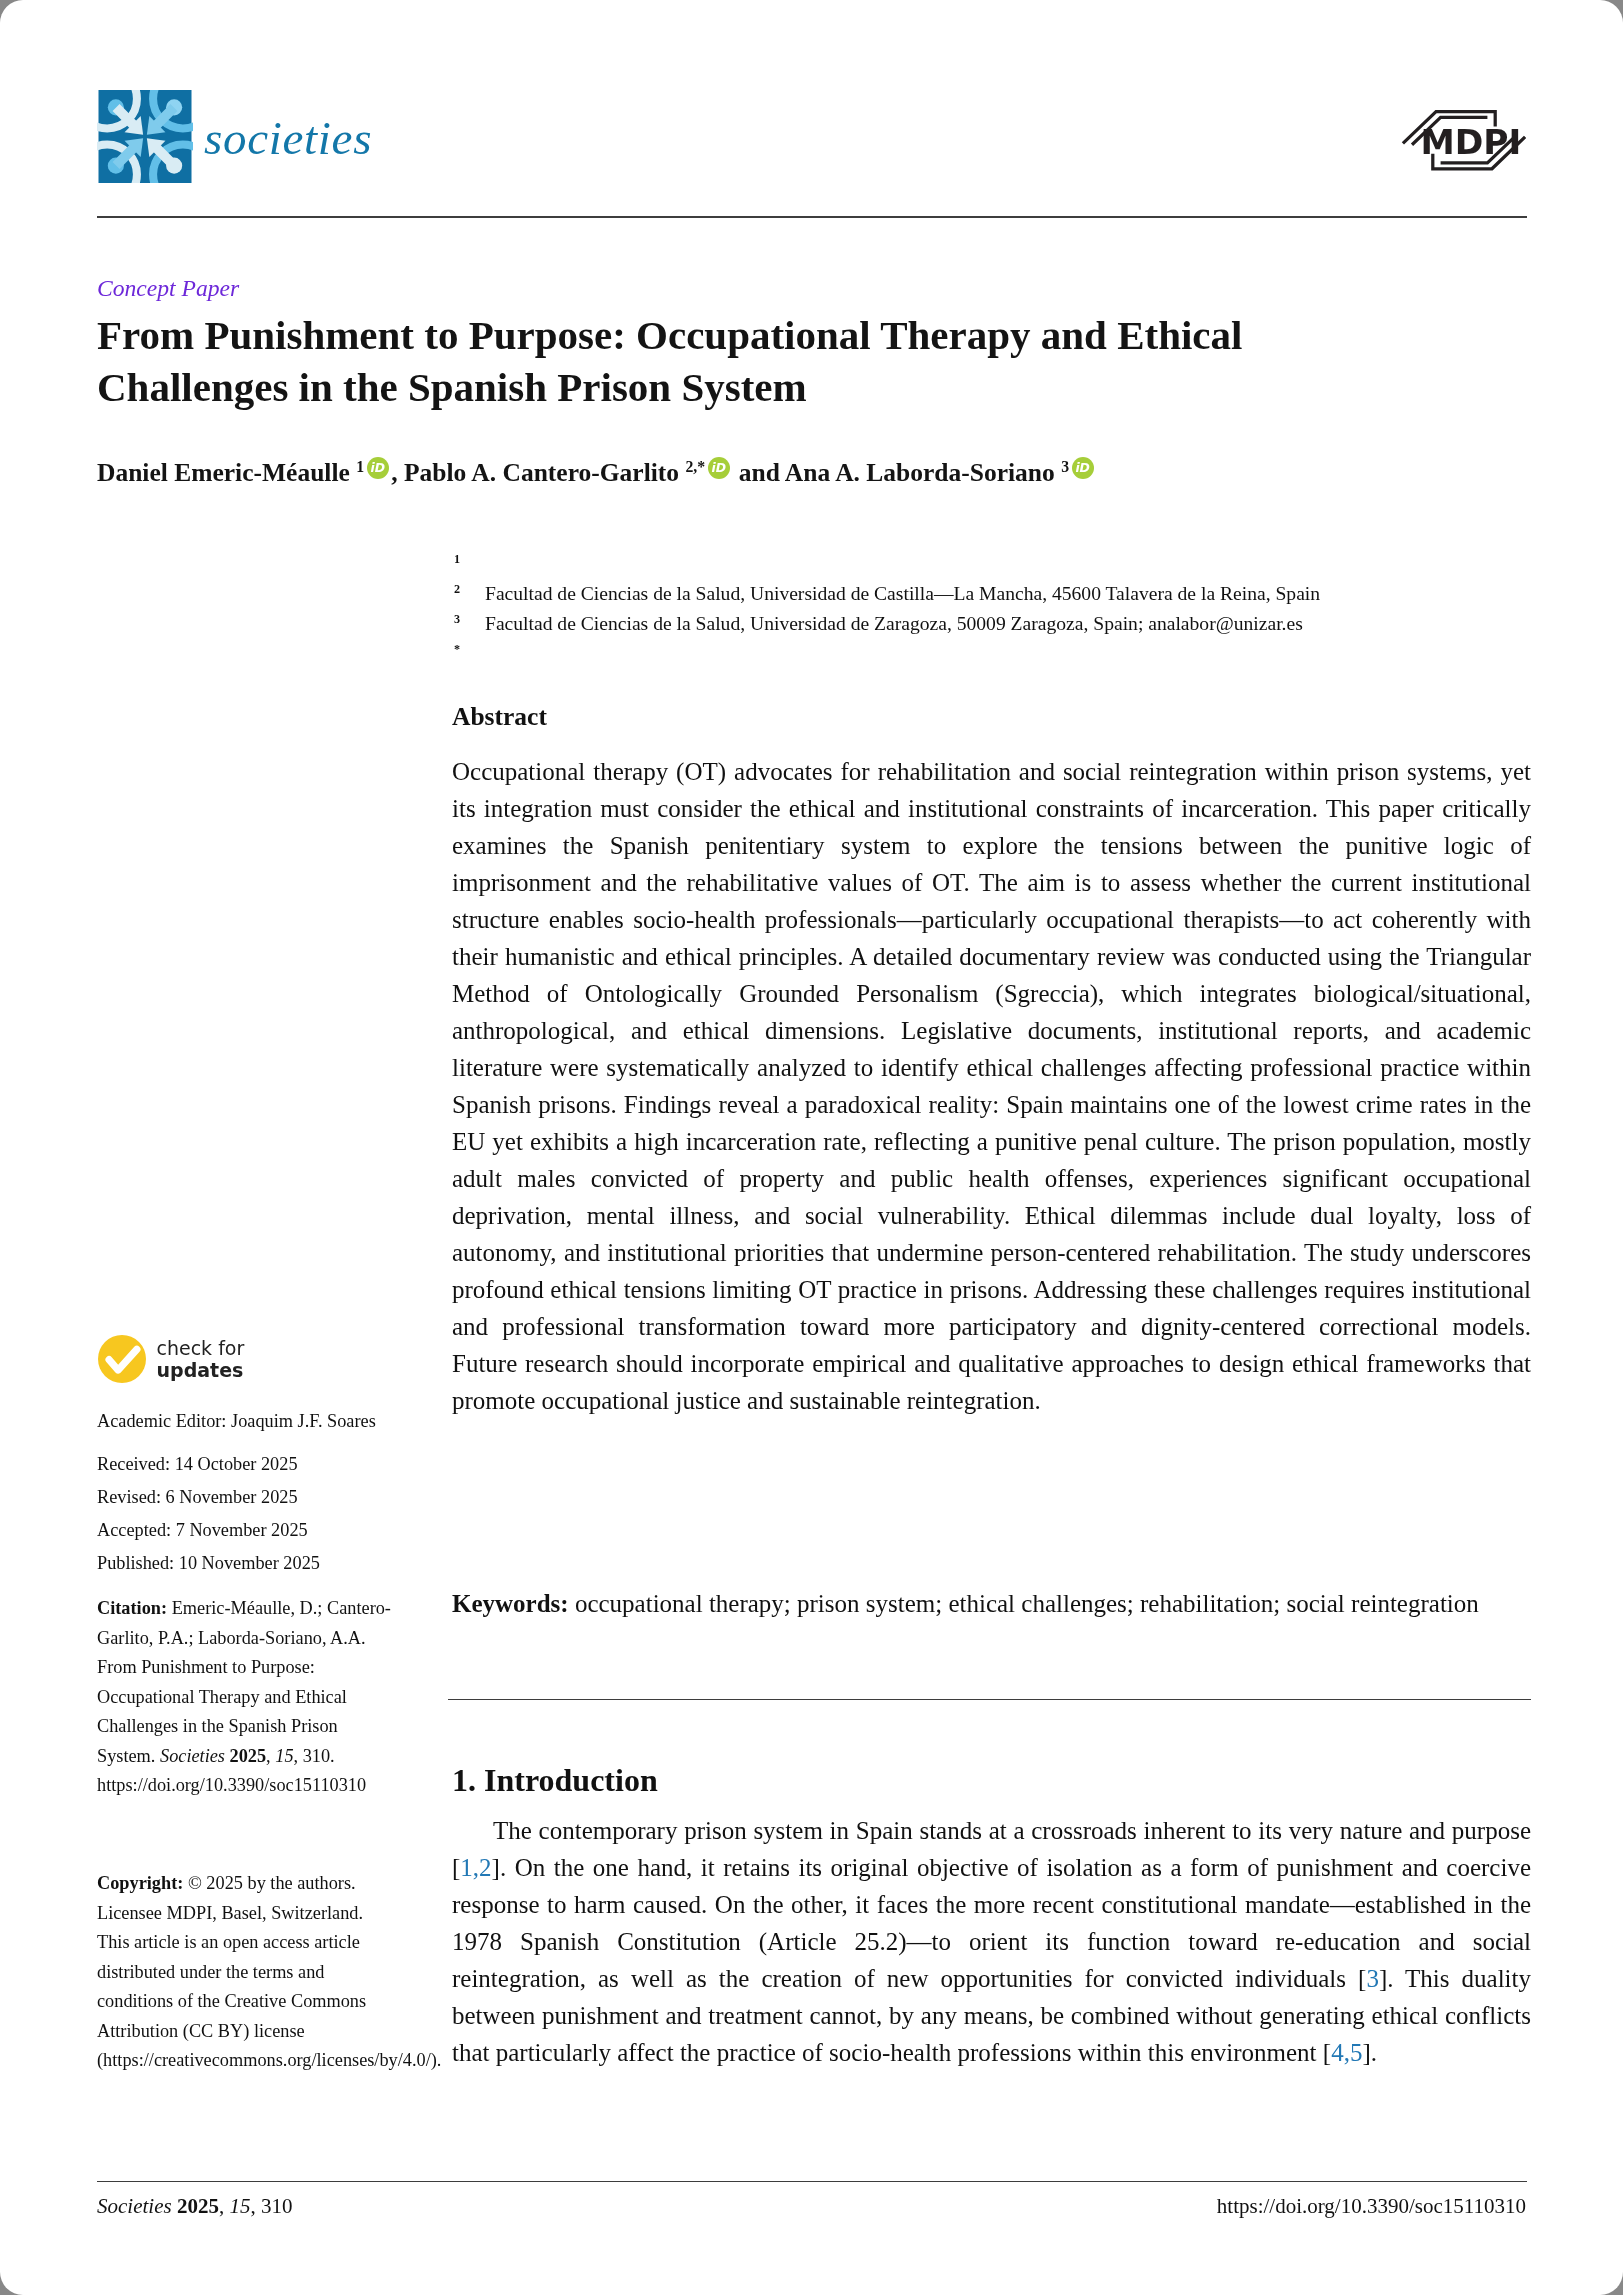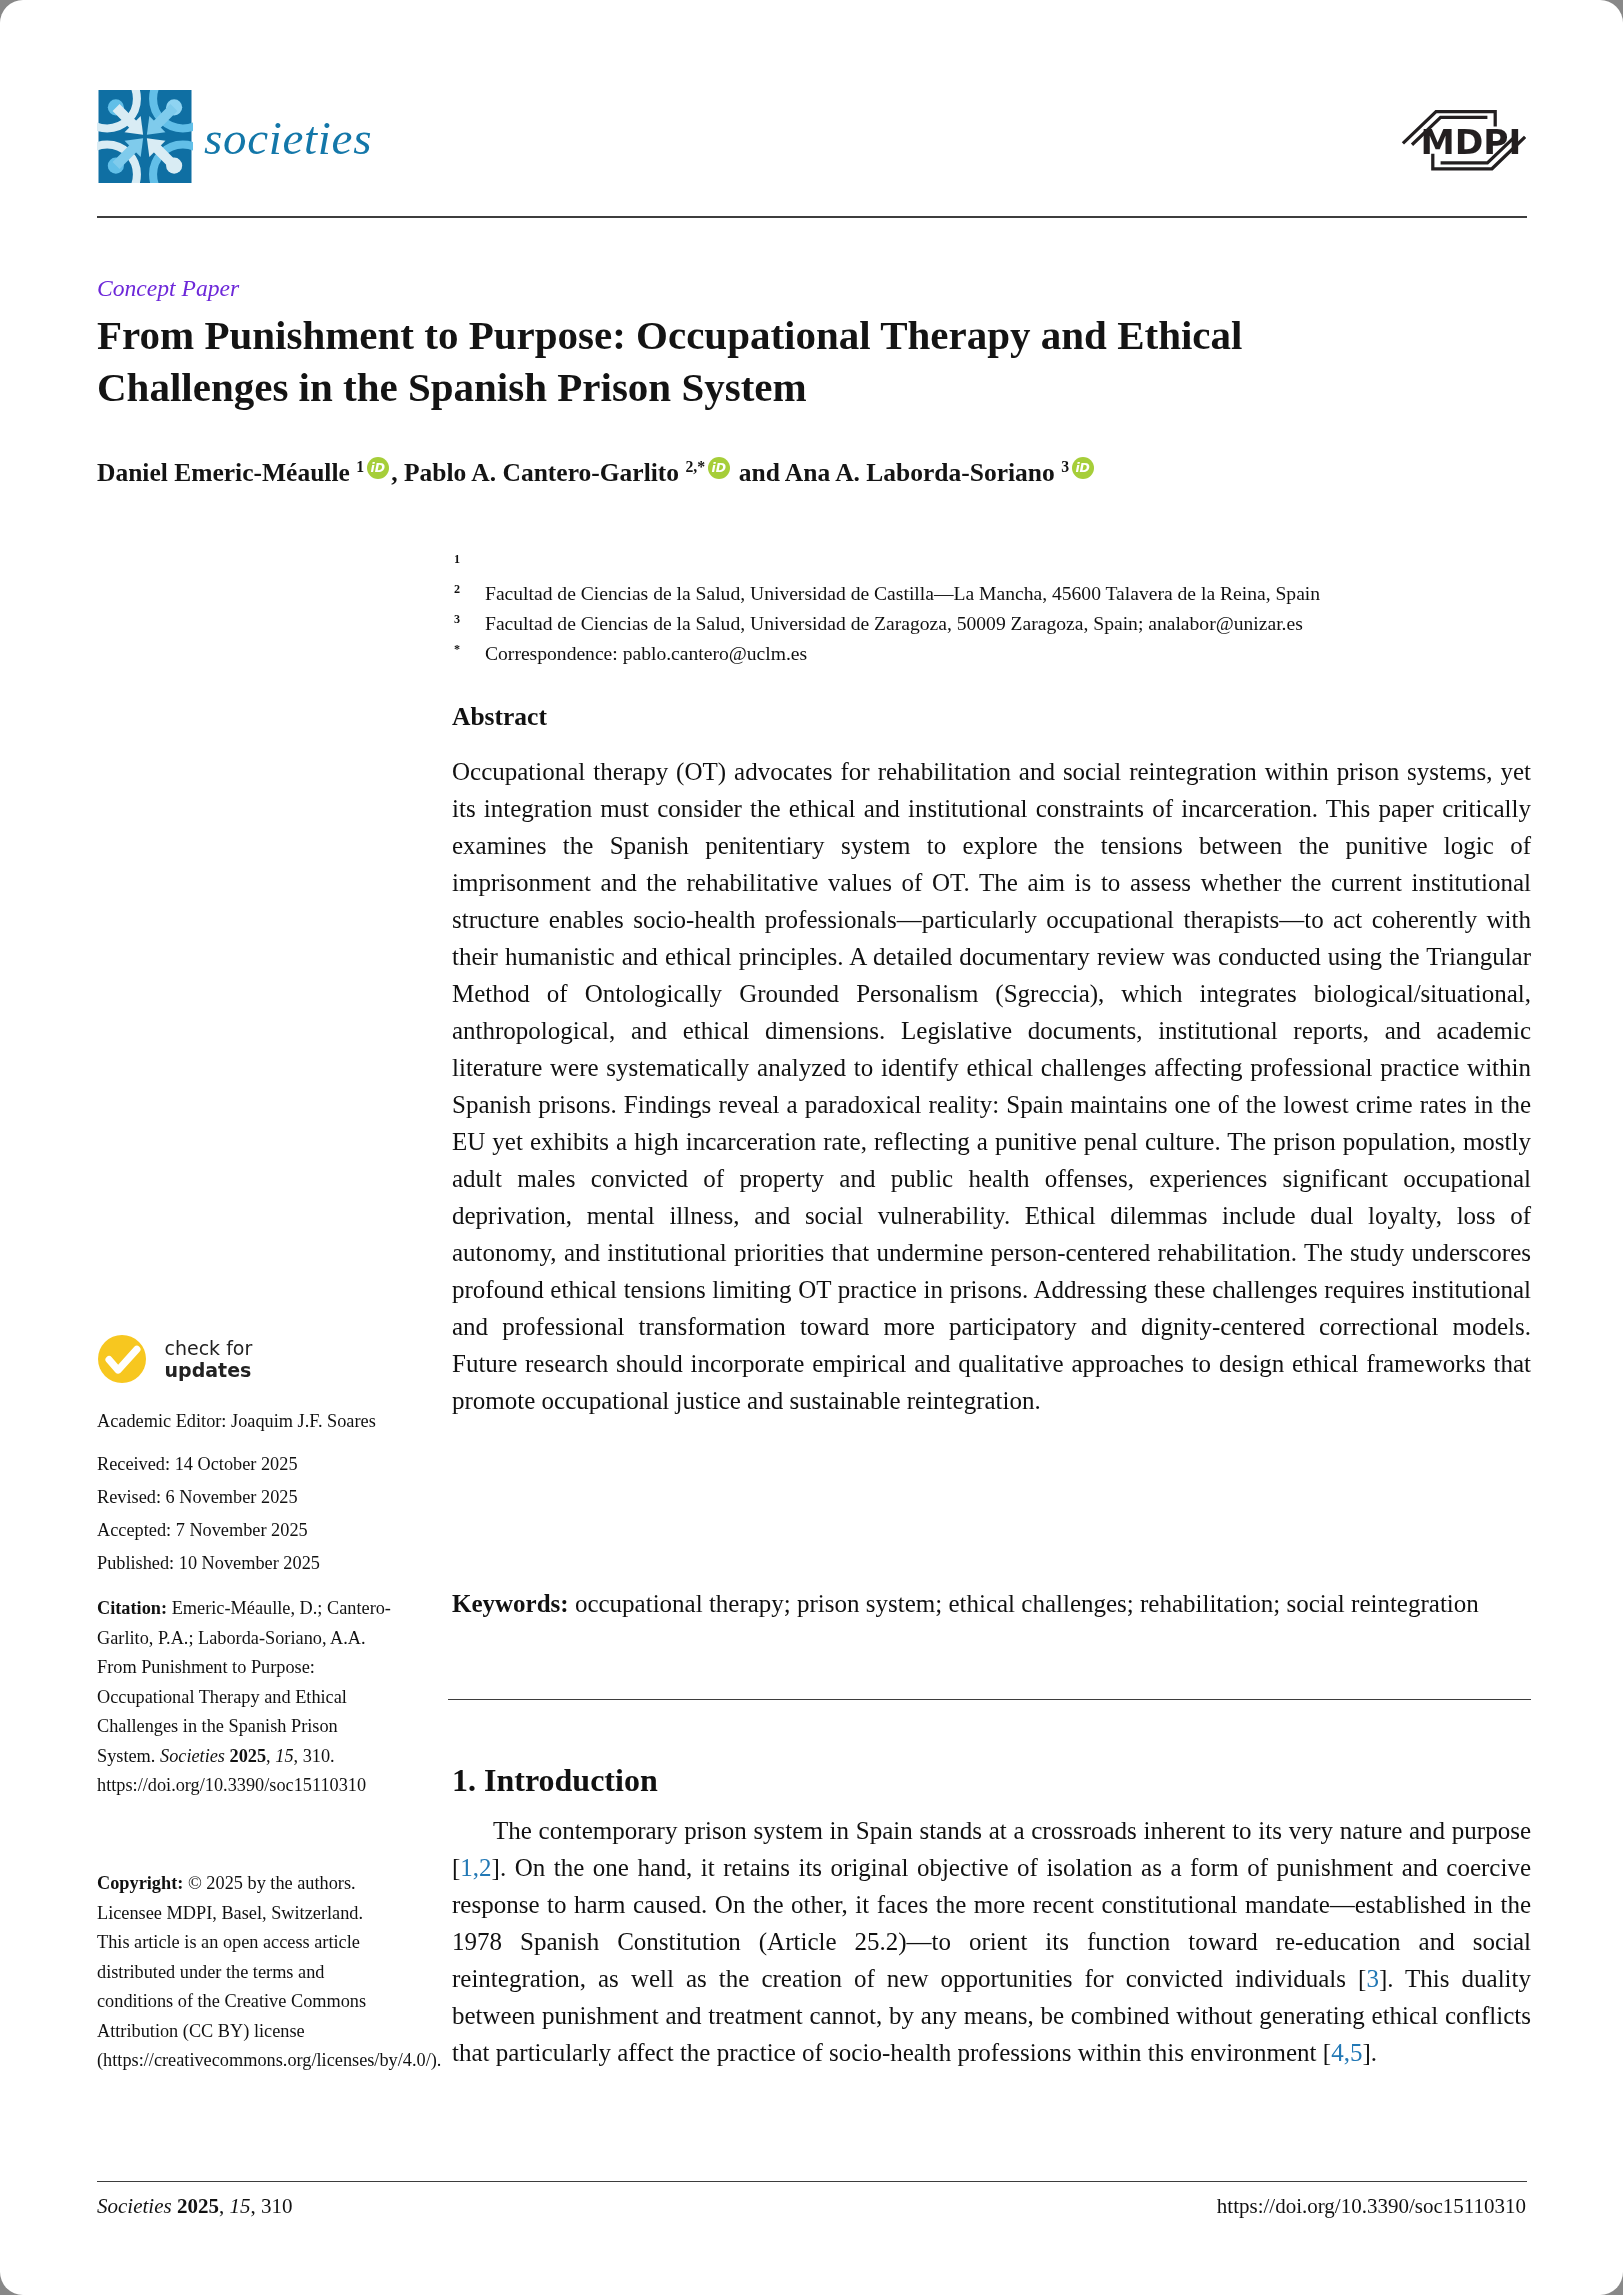--- a/index.html
+++ b/index.html
@@ -103,37 +103,36 @@
       <div class="aff-row">
         <span class="aff-marker"><sup>2</sup></span>
         <span class="aff-text">Facultad de Ciencias de la Salud, Universidad de Castilla—La Mancha, 45600 Talavera de la Reina, Spain</span>
       </div>
       <div class="aff-row">
         <span class="aff-marker"><sup>3</sup></span>
         <span class="aff-text">Facultad de Ciencias de la Salud, Universidad de Zaragoza, 50009 Zaragoza, Spain; analabor@unizar.es</span>
       </div>
       <div class="aff-row">
         <span class="aff-marker"><sup>*</sup></span>
-        <span class="aff-text">Correspondence: pablo.cantero@uclm.es</span>
       </div>
     </div>
 
   <div class="abs h-abstract" style="left:452px; top:702px;">Abstract</div>
 
   <div class="abs body-text" style="left:452px; top:753px; width:1079px;">Occupational therapy (OT) advocates for rehabilitation and social reintegration within prison systems, yet its integration must consider the ethical and institutional constraints of incarceration. This paper critically examines the Spanish penitentiary system to explore the tensions between the punitive logic of imprisonment and the rehabilitative values of OT. The aim is to assess whether the current institutional structure enables socio-health professionals—particularly occupational therapists—to act coherently with their humanistic and ethical principles. A detailed documentary review was conducted using the Triangular Method of Ontologically Grounded Personalism (Sgreccia), which integrates biological/situational, anthropological, and ethical dimensions. Legislative documents, institutional reports, and academic literature were systematically analyzed to identify ethical challenges affecting professional practice within Spanish prisons. Findings reveal a paradoxical reality: Spain maintains one of the lowest crime rates in the EU yet exhibits a high incarceration rate, reflecting a punitive penal culture. The prison population, mostly adult males convicted of property and public health offenses, experiences significant occupational deprivation, mental illness, and social vulnerability. Ethical dilemmas include dual loyalty, loss of autonomy, and institutional priorities that undermine person-centered rehabilitation. The study underscores profound ethical tensions limiting OT practice in prisons. Addressing these challenges requires institutional and professional transformation toward more participatory and dignity-centered correctional models. Future research should incorporate empirical and qualitative approaches to design ethical frameworks that promote occupational justice and sustainable reintegration.</div>
 
   <div class="abs body-text" style="left:452px; top:1585px; width:1079px;"><span class="bd">Keywords: </span><span>occupational therapy; prison system; ethical challenges; rehabilitation; social reintegration</span></div>
 
   <div class="hr" style="left:448px; top:1699px; width:1083px; height:1.3px;"></div>
 
   <div class="abs section-head" style="left:452px; top:1762px;">1. Introduction</div>
 
   <div class="abs body-text indent-first" style="left:452px; top:1812px; width:1079px;"><span>The contemporary prison system in Spain stands at a crossroads inherent to its very nature and purpose [</span><span class="ref-link">1,2</span><span>]. On the one hand, it retains its original objective of isolation as a form of punishment and coercive response to harm caused. On the other, it faces the more recent constitutional mandate—established in the 1978 Spanish Constitution (Article 25.2)—to orient its function toward re-education and social reintegration, as well as the creation of new opportunities for convicted individuals [</span><span class="ref-link">3</span><span>]. This duality between punishment and treatment cannot, by any means, be combined without generating ethical conflicts that particularly affect the practice of socio-health professions within this environment [</span><span class="ref-link">4,5</span><span>].</span></div>
 
-  <div class="abs badge" style="left:98px; top:1335px;gap:8px;">
+  <div class="abs badge" style="left:98px; top:1335px;">
     <svg width="48" height="48" viewBox="0 0 74 74">
       <circle cx="37" cy="37" r="37" fill="#f7c71f"></circle>
       <path d="M 17,38 L 31,54 L 60,22" fill="none" stroke="#ffffff" stroke-width="11" stroke-linecap="round" stroke-linejoin="round"></path>
     </svg>
     <div class="badge-text">
       <div>check for</div>
       <div class="b2">updates</div>
     </div>
   </div>
 

